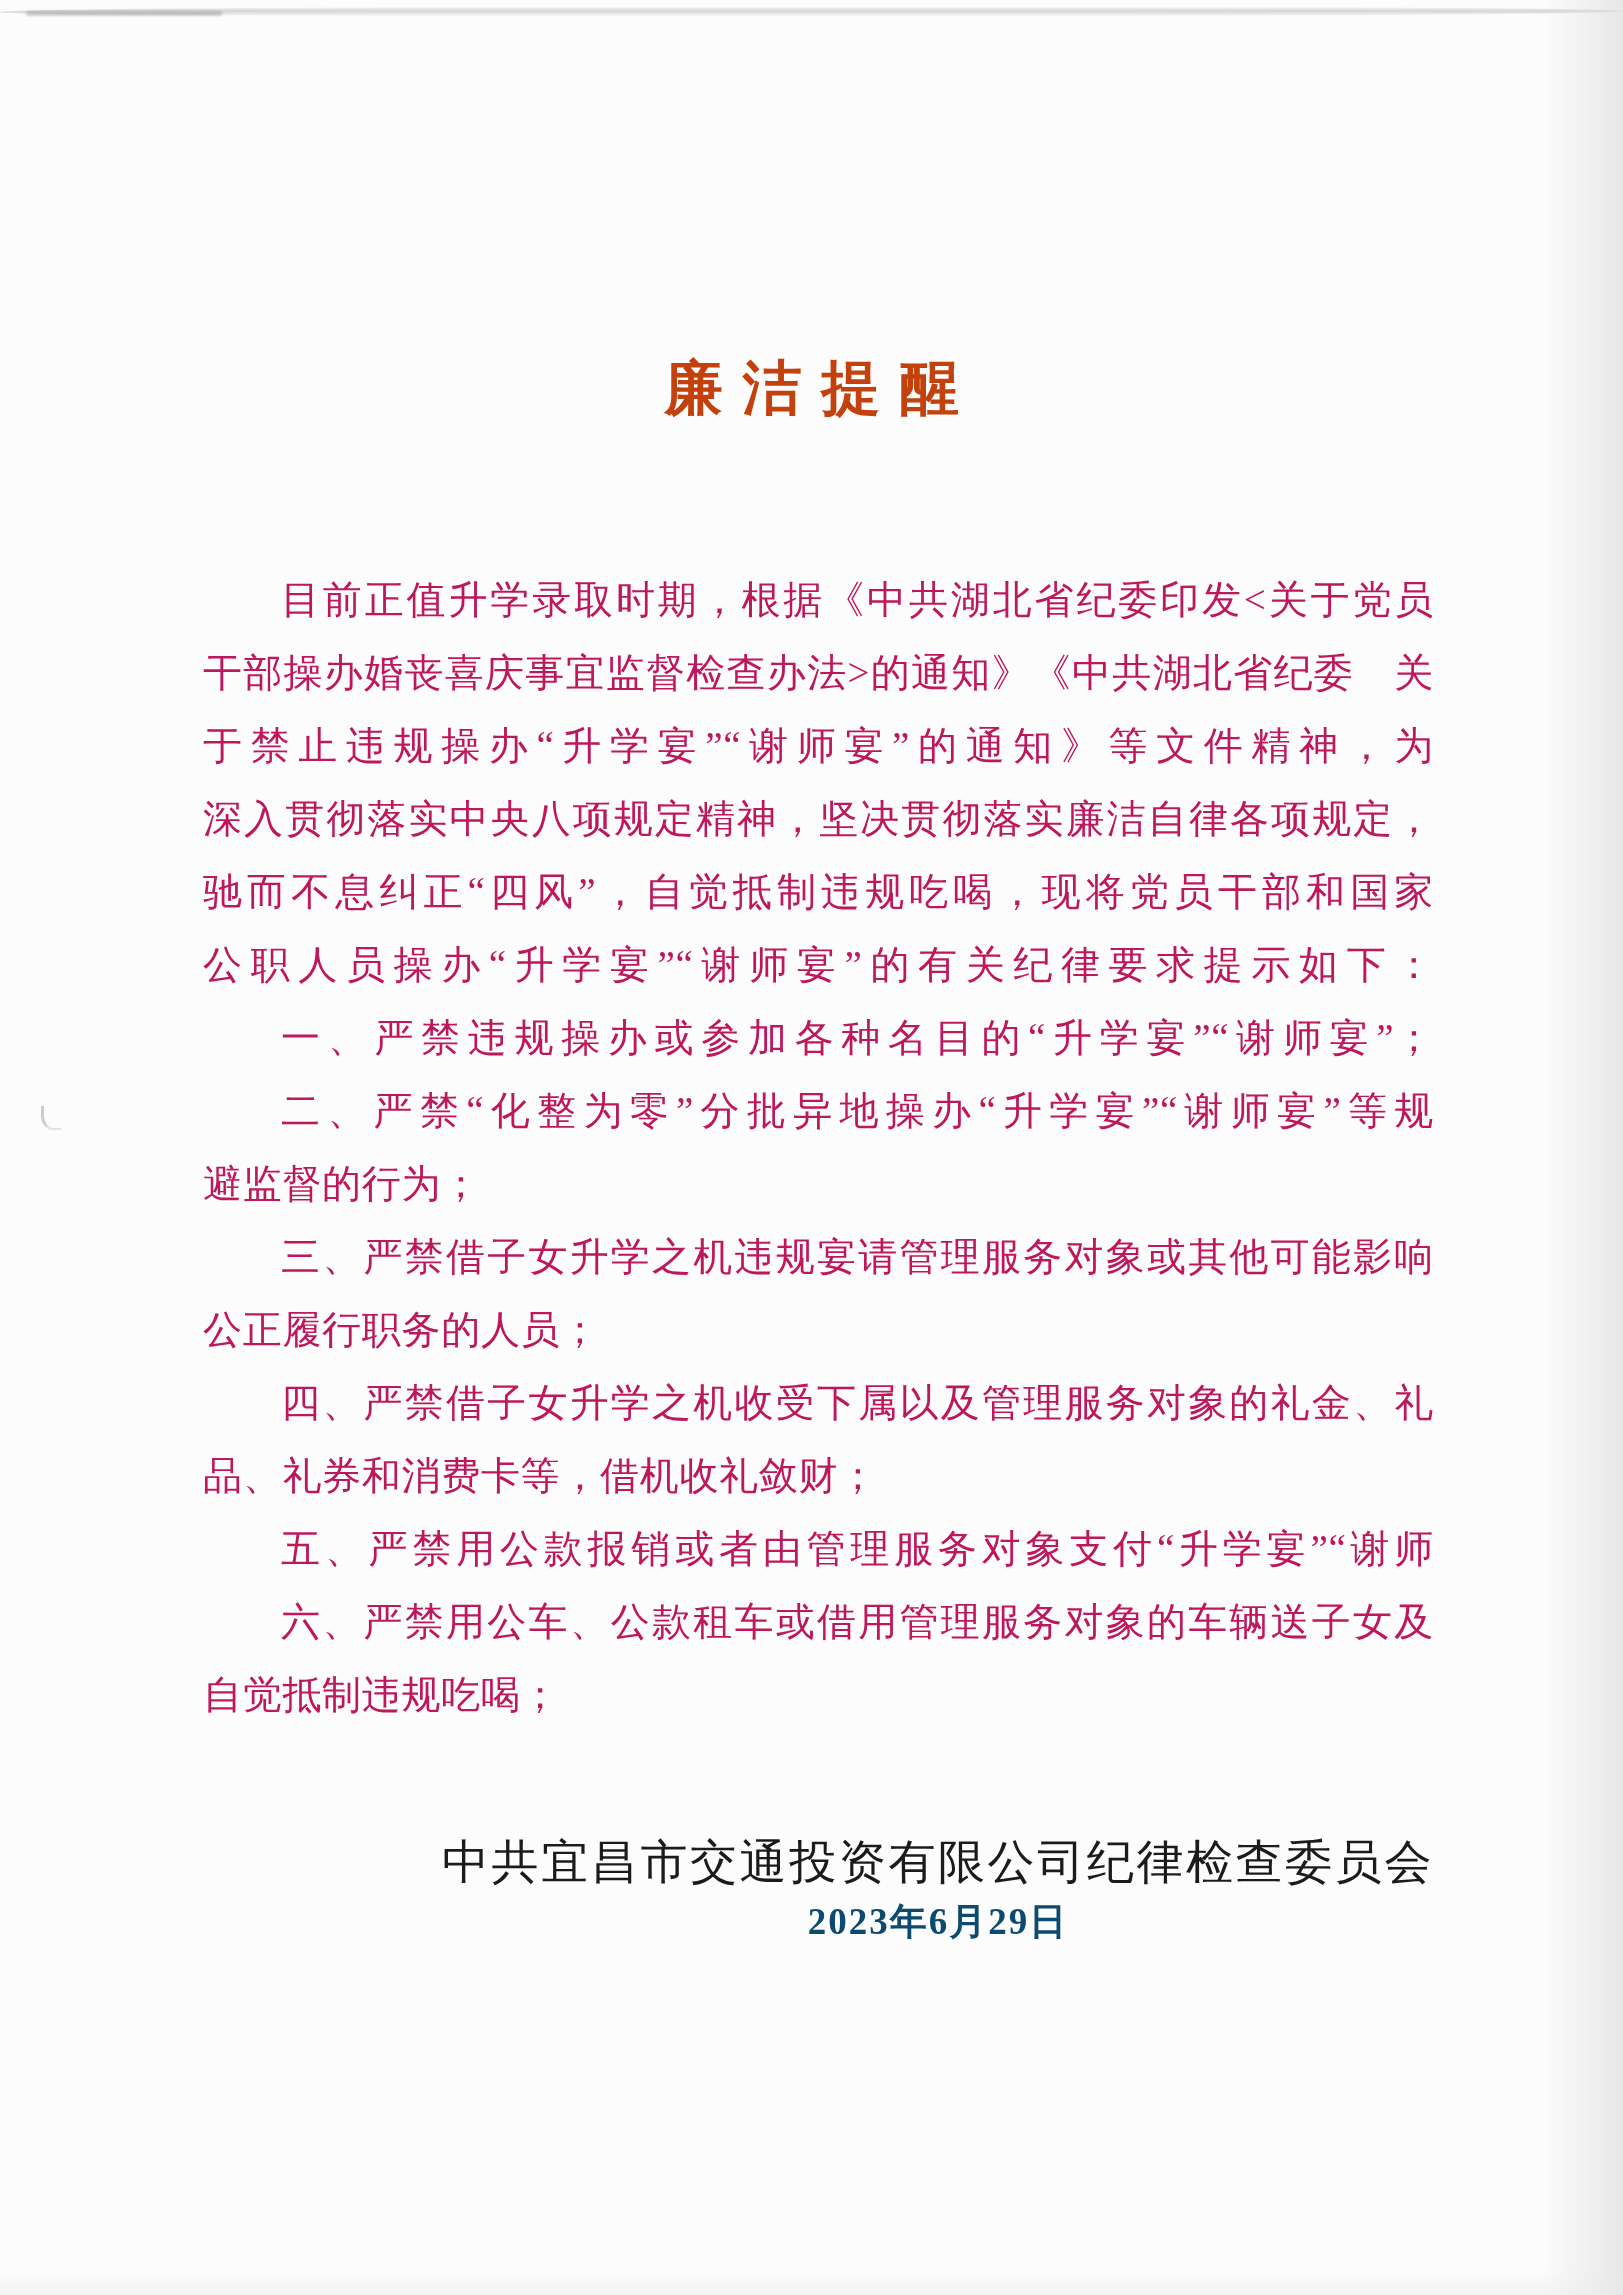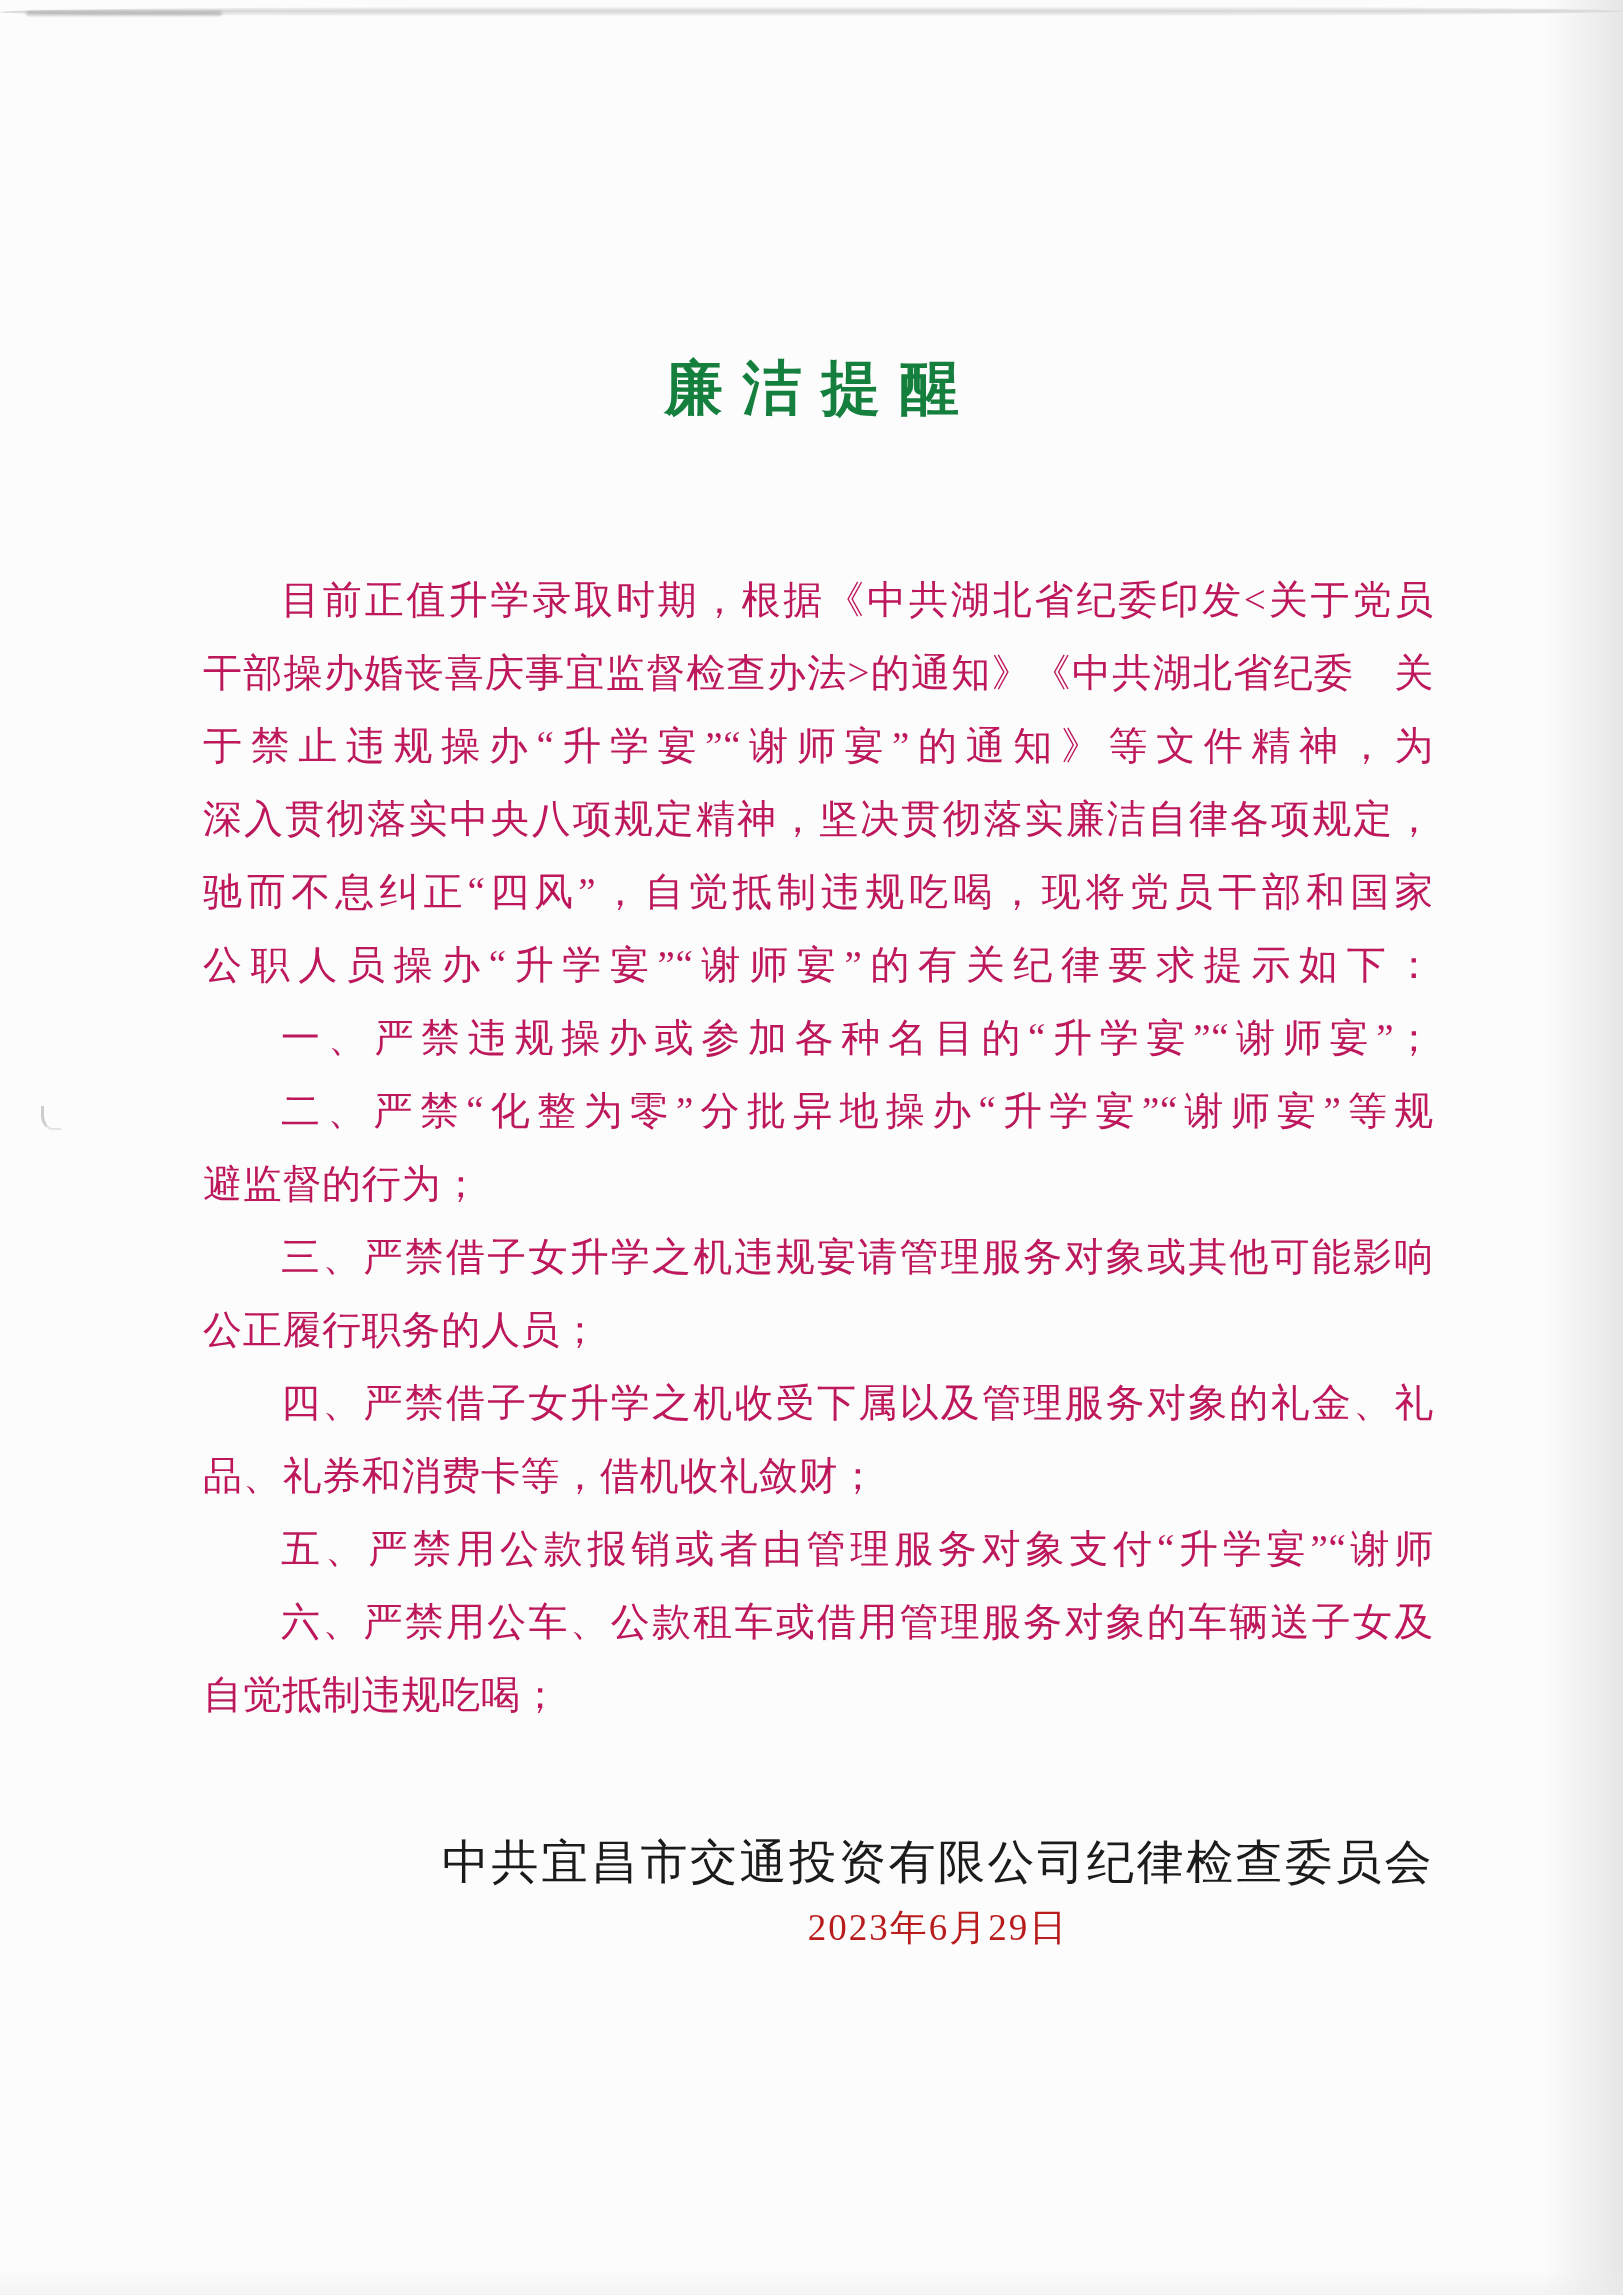--- a/index.html
+++ b/index.html
@@ -59,21 +59,21 @@
   }
 
   .doc-title {
     margin-top: 359px;
     text-align: center;
     font-size: 59px;
     font-weight: 700;
     line-height: 1;
     letter-spacing: 19.6px;
     padding-left: 19.6px; 
-    color: #15803d;
+    color: #c2410c;
   }
 
   .doc-body {
     position: relative;
     margin: 145px auto 0 auto;
     margin-left: 203px;
     width: 1231px;
     font-size: 39px;
     letter-spacing: 0.7px;
   }
@@ -102,25 +102,26 @@
     display: inline-block;
     text-align: center;
   }
   .signer {
     font-size: 47px;
     line-height: 43px;
     letter-spacing: 2.6px;
     color: #1b1b1b;
   }
   .sign-date {
-    margin-top: 24px;
+    margin-top: 18px;
     font-size: 37px;
     line-height: 39px;
     letter-spacing: 2px;
-    color: #b91c1c;
+    color: #0c4a6e;
+    font-weight: bold;
   }
 </style>
 </head>
 <body>
 
 <div class="page">
 
   <div class="scan-top"></div>
   <div class="scan-top-dark"></div>
   <div class="scan-left-mark"></div>

